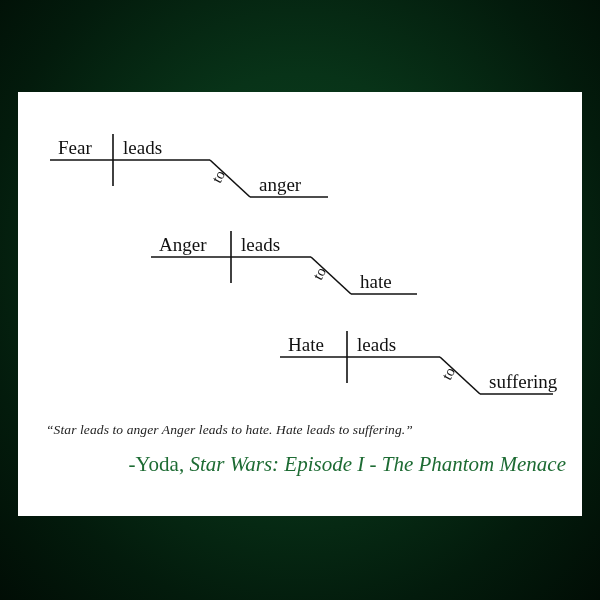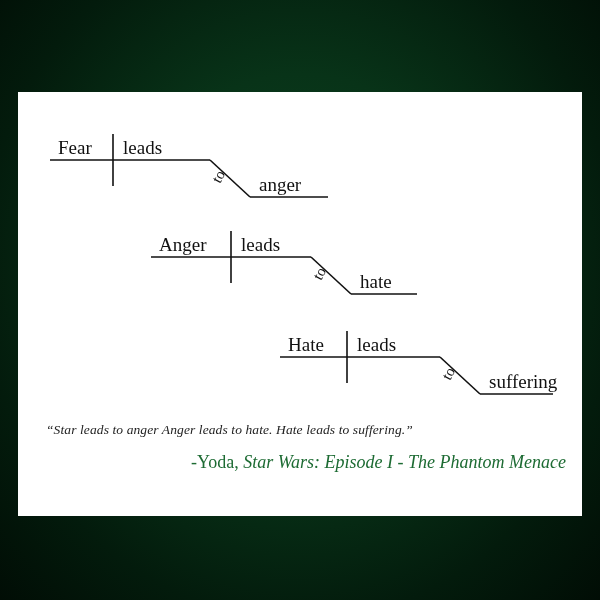--- a/index.html
+++ b/index.html
@@ -50,21 +50,21 @@
   .quote-line {
     font-family: "Liberation Serif", serif;
     font-style: italic;
     font-size: 13.5px;
     color: #222222;
     padding-left: 28px;
     letter-spacing: 0.1px;
   }
   .attrib-line {
     font-family: "Liberation Serif", serif;
-    font-size: 18px;
+    font-size: 21px;
     color: #1d6b33;
     text-align: right;
     padding-right: 16px;
     margin-top: 14px;
   }
   .attrib-line .title {
     font-style: italic;
   }
 </style>
 </head>

